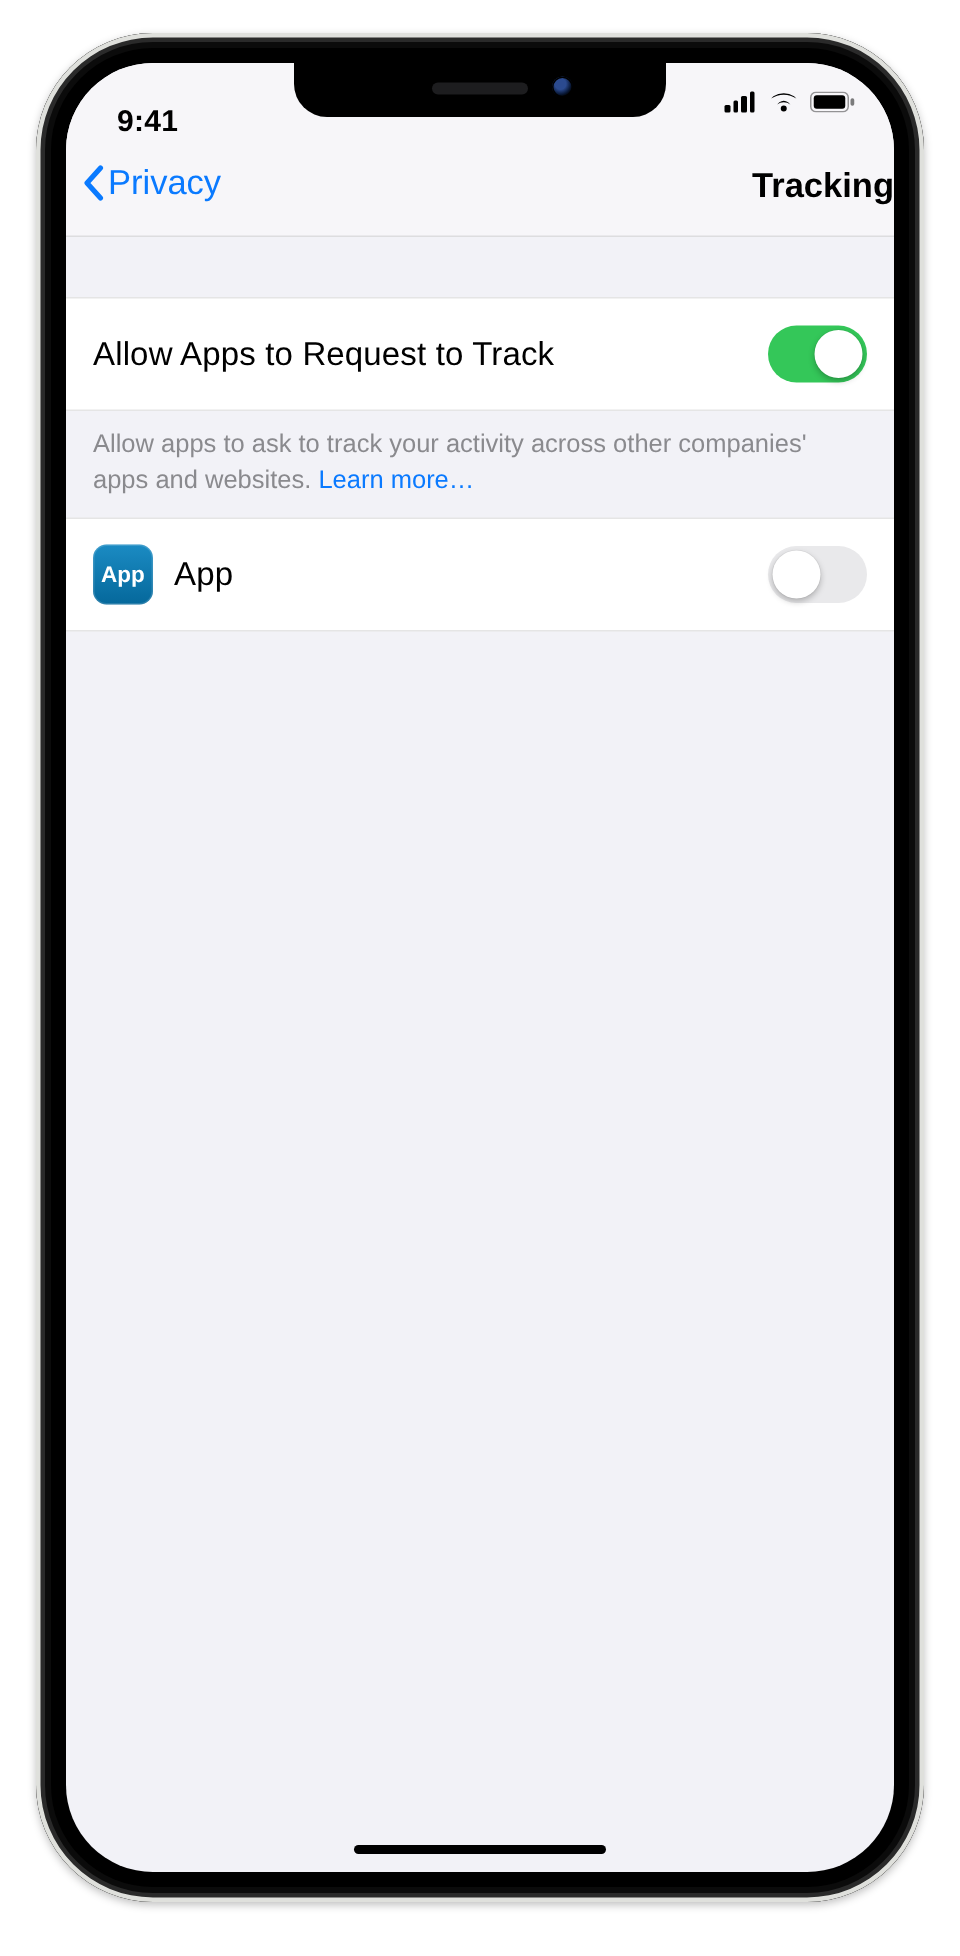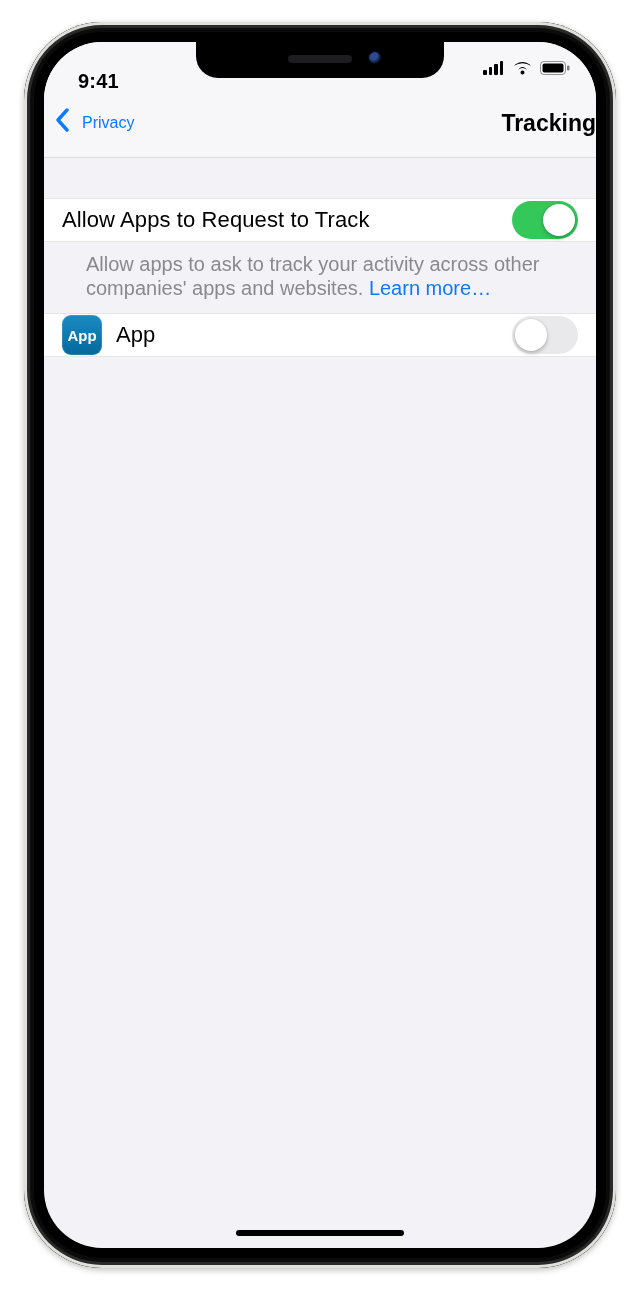--- a/index.html
+++ b/index.html
@@ -24,30 +24,30 @@
     .statusbar { position:relative; height:54px; background:#f7f6f9; z-index:4; }
     .time { position:absolute; left:34px; top:28px; font-size:20px; font-weight:600; letter-spacing:.2px; color:#000; }
     .sb-right { position:absolute; right:26px; top:18px; display:flex; align-items:center; gap:7px; }
     .cellular { width:22px; height:14px; display:flex; align-items:flex-end; gap:2px; }
     .cellular i { display:block; width:3.5px; background:#000; border-radius:1px; }
     .cellular i:nth-child(1){height:5px}.cellular i:nth-child(2){height:8px}.cellular i:nth-child(3){height:11px}.cellular i:nth-child(4){height:14px}
     .wifi svg, .battery svg { display:block; }
 
     
     .navbar { position:relative; height:62px; background:#f7f6f9; border-bottom:1px solid rgba(0,0,0,.10); }
-    .back { position:absolute; left:10px; top:12px; display:flex; align-items:flex-end; gap:12px; color:#0a7aff; font-size:16px; }
+    .back { position:absolute; left:10px; top:12px; display:flex; align-items:center; gap:2px; color:#0a7aff; font-size:23px; }
     .back svg { display:block; }
     .nav-title { position:absolute; left:0; right:0; top:14px; text-align:right; font-size:23px; font-weight:700; color:#000; }
 
     
     .content { position:relative; }
     .group-spacer { height:40px; }
-    .cell { background:#fff; height:44px; display:flex; align-items:center; padding:0 18px; border-top:1px solid rgba(0,0,0,.10); border-bottom:1px solid rgba(0,0,0,.10); }
+    .cell { background:#fff; height:76px; display:flex; align-items:center; padding:0 18px; border-top:1px solid rgba(0,0,0,.10); border-bottom:1px solid rgba(0,0,0,.10); }
     .cell .label { font-size:22px; color:#000; flex:1; letter-spacing:.1px; }
-    .footer-text { padding:10px 18px 0; font-size:20px; line-height:24px; color:#8a8a8e;margin-left:24px; }
+    .footer-text { padding:10px 18px 0; font-size:17px; line-height:24px; color:#8a8a8e; }
     .footer-text .lm { color:#0a7aff; }
     .cell.app { margin-top:13px; }
     .appicon { width:40px; height:40px; border-radius:9px; background:linear-gradient(180deg,#1b8bc3 0%, #05689b 100%); display:flex; align-items:center; justify-content:center; color:#fff; font-weight:700; font-size:15px; margin-right:14px; box-shadow:inset 0 0 0 1px rgba(255,255,255,.15); }
 
     
     .switch { position:relative; width:66px; height:38px; border-radius:19px; background:#e9e9eb; transition:background .15s; }
     .switch .knob { position:absolute; top:3px; left:3px; width:32px; height:32px; border-radius:50%; background:#fff; box-shadow:0 2px 4px rgba(0,0,0,.25), 0 0 0 .5px rgba(0,0,0,.05); transition:left .15s; }
     .switch.on { background:#34c759; } .switch.on .knob { left:31px; }
 
     

